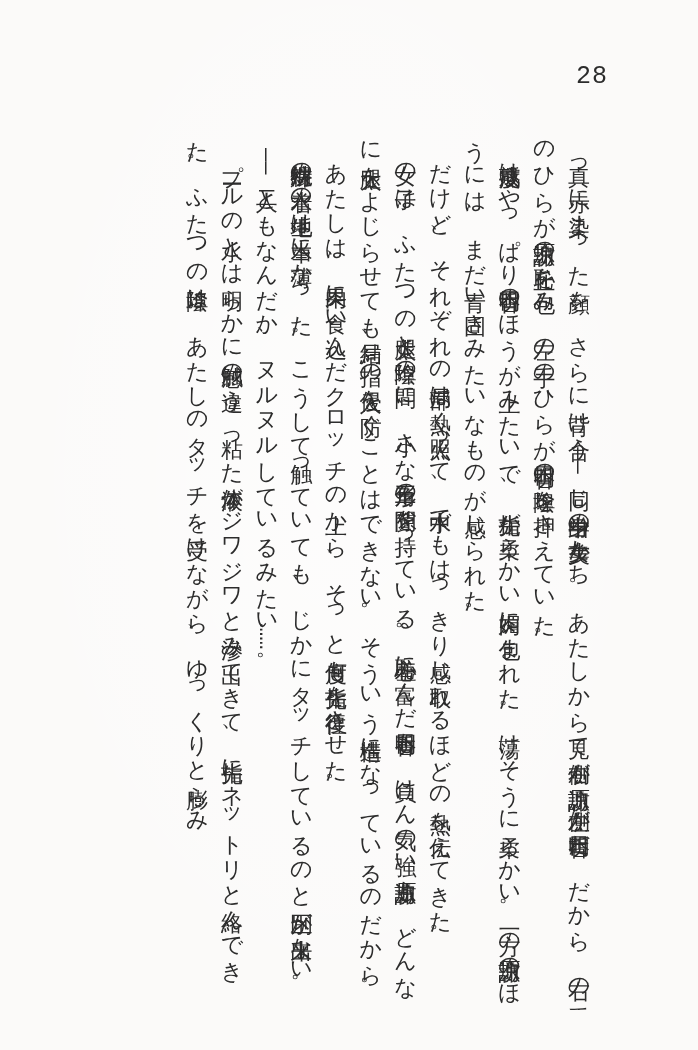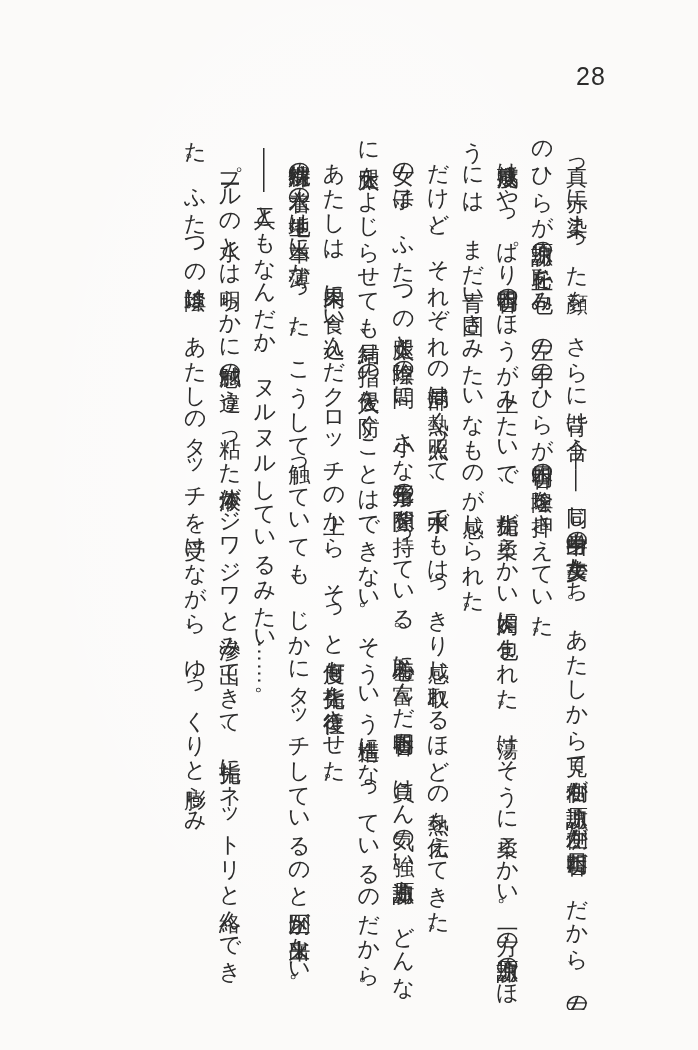--- a/index.html
+++ b/index.html
@@ -16,21 +16,21 @@
     overflow: hidden;
     background: var(--paper);
   }
   .page {
     position: relative;
     width: 676px;
     height: 1050px;
     background:
       radial-gradient(ellipse at 50% 45%, rgba(255,255,255,0.55) 0%, rgba(255,255,255,0) 70%),
       var(--paper);
-    font-family: Liberation Sans, sans-serif;
+    font-family: Liberation Mono, monospace;
     color: var(--ink);
   }
   .page-number {
     position: absolute;
     top: 62px;
     left: 576px;
     font-size: 25px;
     letter-spacing: 1px;
     color: var(--ink);
   }

